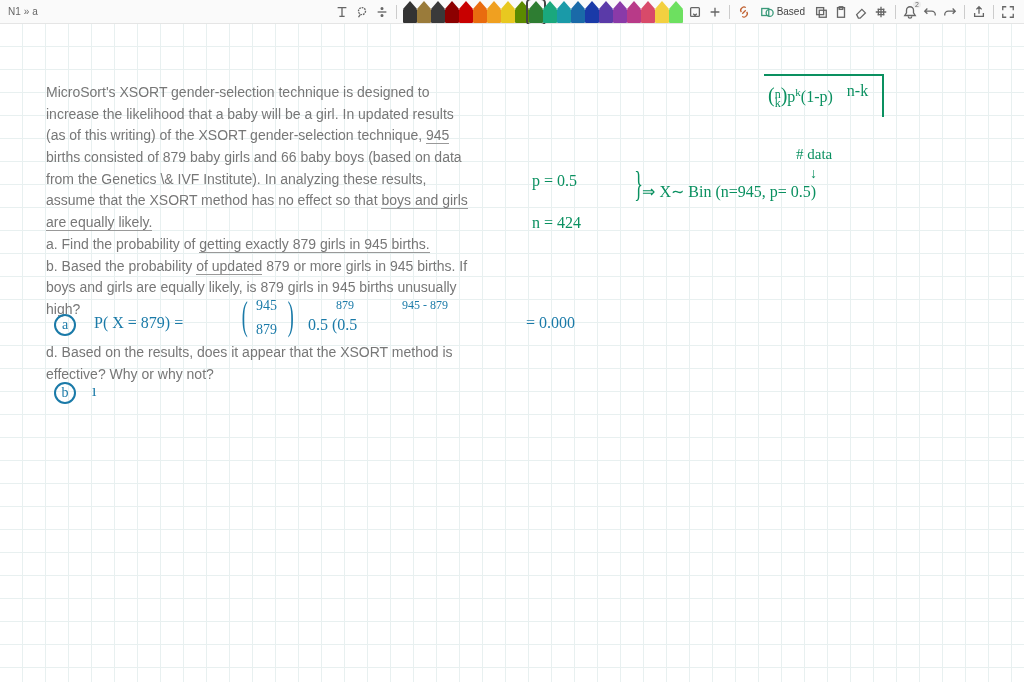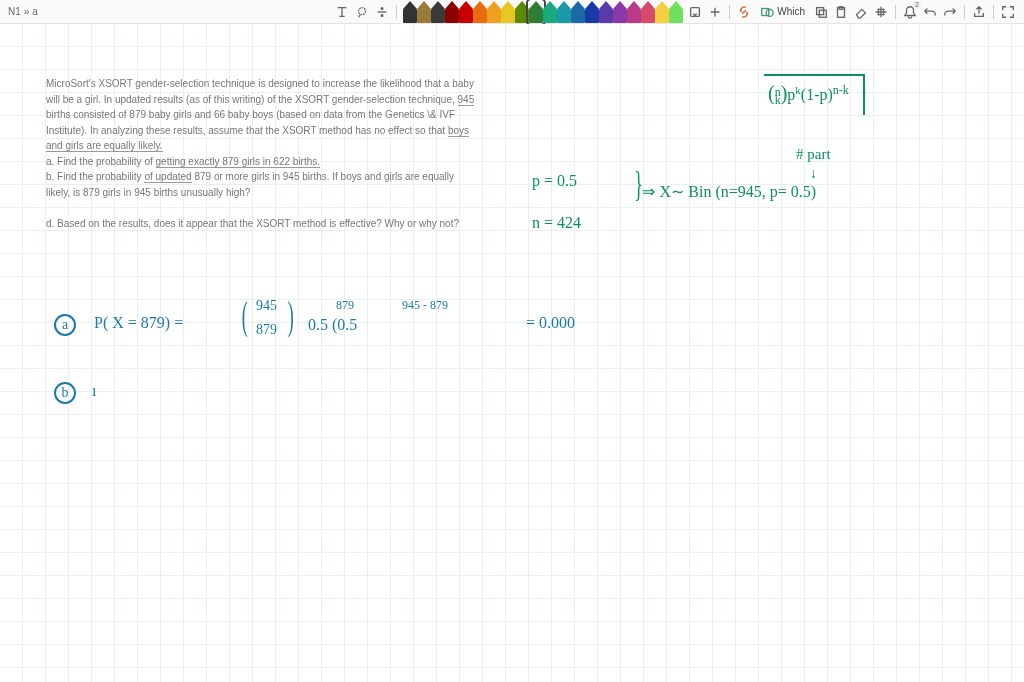--- a/index.html
+++ b/index.html
@@ -8,21 +8,21 @@
 .breadcrumb{font-size:10px;color:#666;margin-right:auto;display:flex;align-items:center;gap:3px}
 .tb-sep{width:1px;height:14px;background:#ccc;margin:0 2px}
 .tb-ic{width:16px;height:16px;display:flex;align-items:center;justify-content:center;cursor:pointer;color:#666}
 .pens{display:flex;gap:0;align-items:flex-end}
 .pen{width:14px;height:22px;position:relative;cursor:pointer}
 .pen-tip{width:0;height:0;border-left:7px solid transparent;border-right:7px solid transparent;border-bottom:8px solid;position:absolute;top:0}
 .pen-body{width:14px;height:14px;position:absolute;bottom:0;border-radius:1px}
 .tb-btn{display:flex;align-items:center;gap:3px;font-size:10px;color:#444;cursor:pointer;padding:2px 4px}
 .badge{position:absolute;top:-3px;right:-3px;font-size:7px;background:#eee;border-radius:6px;padding:0 2px}
 .canvas{position:absolute;top:24px;left:0;right:0;bottom:0;background:#fff;background-image:linear-gradient(#e8f0f0 1px,transparent 1px),linear-gradient(90deg,#e8f0f0 1px,transparent 1px);background-size:23px 23px;background-position:-1px -1px}
-.problem-text{position:absolute;top:52px;left:46px;width:430px;font-size:10px;line-height:1.55;color:#777}
+.problem-text{position:absolute;top:58px;left:46px;width:430px;font-size:14px;line-height:1.55;color:#777}
 .problem-text .u{border-bottom:1px solid #999}
 .hand{font-family:"Comic Sans MS","Segoe Script",cursive;position:absolute;font-size:16px}
 .green{color:#0a9060}
 .blue{color:#1a7aa8}
 svg.ic{width:14px;height:14px;stroke:#666;fill:none;stroke-width:1.5}
 </style>
 </head>
 <body>
 
 <div class="toolbar">
@@ -147,21 +147,21 @@
   <div class="tb-ic">
       <svg class="ic" viewBox="0 0 16 16" style="stroke:#c06030">
         <path d="M6 10l4-4M5 8a3 3 0 010-4l1-1a3 3 0 014 0M11 8a3 3 0 010 4l-1 1a3 3 0 01-4 0"></path>
       </svg>
     </div>
   <div class="tb-btn">
     <svg class="ic" viewBox="0 0 16 16" style="stroke:#3a9a7a">
         <rect x="2" y="4" width="8" height="8"></rect>
         <circle cx="11" cy="9" r="4"></circle>
       </svg>
-    <span>Which</span>
+    <span>Based</span>
   </div>
   <div class="tb-ic">
       <svg class="ic" viewBox="0 0 16 16">
         <rect x="3" y="3" width="8" height="8"></rect>
         <rect x="6" y="6" width="8" height="8"></rect>
       </svg>
     </div>
   <div class="tb-ic">
       <svg class="ic" viewBox="0 0 16 16">
         <rect x="4" y="3" width="8" height="11"></rect>
@@ -205,31 +205,31 @@
   <div class="tb-ic">
       <svg class="ic" viewBox="0 0 16 16">
         <path d="M2 6V2h4M14 6V2h-4M2 10v4h4M14 10v4h-4"></path>
       </svg>
     </div>
 </div>
 
 <div class="canvas">
   <div class="problem-text">
     <span>MicroSort's XSORT gender-selection technique is designed to increase the likelihood that a baby will be a girl. In updated results (as of this writing) of the XSORT gender-selection technique, </span><span class="u">945</span><span> births consisted of 879 baby girls and 66 baby boys (based on data from the Genetics \&amp; IVF Institute). In analyzing these results, assume that the XSORT method has no effect so that </span><span class="u">boys and girls are equally likely.</span><br>
-    <span>a. Find the probability of </span><span class="u">getting exactly 879 girls in 622 births.</span><br>
-    <span>b. Find the probability </span><span class="u">of updated</span><span> 879 or more girls in 945 births. If boys and girls are equally likely, is 879 girls in 945 births unusually high?</span><br>
+    <span>a. Find the probability of </span><span class="u">getting exactly 879 girls in 945 births.</span><br>
+    <span>b. Based the probability </span><span class="u">of updated</span><span> 879 or more girls in 945 births. If boys and girls are equally likely, is 879 girls in 945 births unusually high?</span><br>
     <br>
     <span>d. Based on the results, does it appear that the XSORT method is effective? Why or why not?</span>
   </div>
 
   <div class="hand green" style="top:50px;left:764px;padding:6px 14px 10px 4px;border:2px solid #0a9060;border-bottom:none;border-left:none">
-    <span style="font-size:20px">(</span><span style="display:inline-block;line-height:0.7;font-size:12px;vertical-align:middle">n<br>k</span><span style="font-size:20px">)</span>p<sup style="font-size:11px">k</sup>(1-p)<sup style="font-size:12px;margin-left:0">n-k</sup>
-  </div>
-
-  <div class="hand green" style="top:122px;left:796px;font-size:15px"># part</div>
+    <span style="font-size:20px">(</span><span style="display:inline-block;line-height:0.7;font-size:12px;vertical-align:middle">n<br>k</span><span style="font-size:20px">)</span>p<sup style="font-size:11px">k</sup>(1-p)<sup style="font-size:16px;margin-left:14px">n-k</sup>
+  </div>
+
+  <div class="hand green" style="top:122px;left:796px;font-size:15px"># data</div>
   <div class="hand green" style="top:142px;left:810px;font-size:14px">↓</div>
   <div class="hand green" style="top:148px;left:532px">p = 0.5</div>
   <div class="hand green" style="top:190px;left:532px">n = 424</div>
   <div class="hand green" style="top:148px;left:630px;font-size:36px;line-height:0.7;transform:scaleX(0.5)">}</div>
   <div class="hand green" style="top:158px;left:642px">⇒ X∼ Bin (n=945, p= 0.5)</div>
 
   <div class="hand blue" style="top:290px;left:54px;width:22px;height:22px;border:2px solid #1a7aa8;border-radius:50%;text-align:center;line-height:18px;font-size:14px">a</div>
   <div class="hand blue" style="top:290px;left:94px">P( X = 879) =</div>
   <div class="hand blue" style="top:268px;left:238px;font-size:40px;transform:scaleX(0.45)">(</div>
   <div class="hand blue" style="top:274px;left:256px;font-size:14px">945</div>

